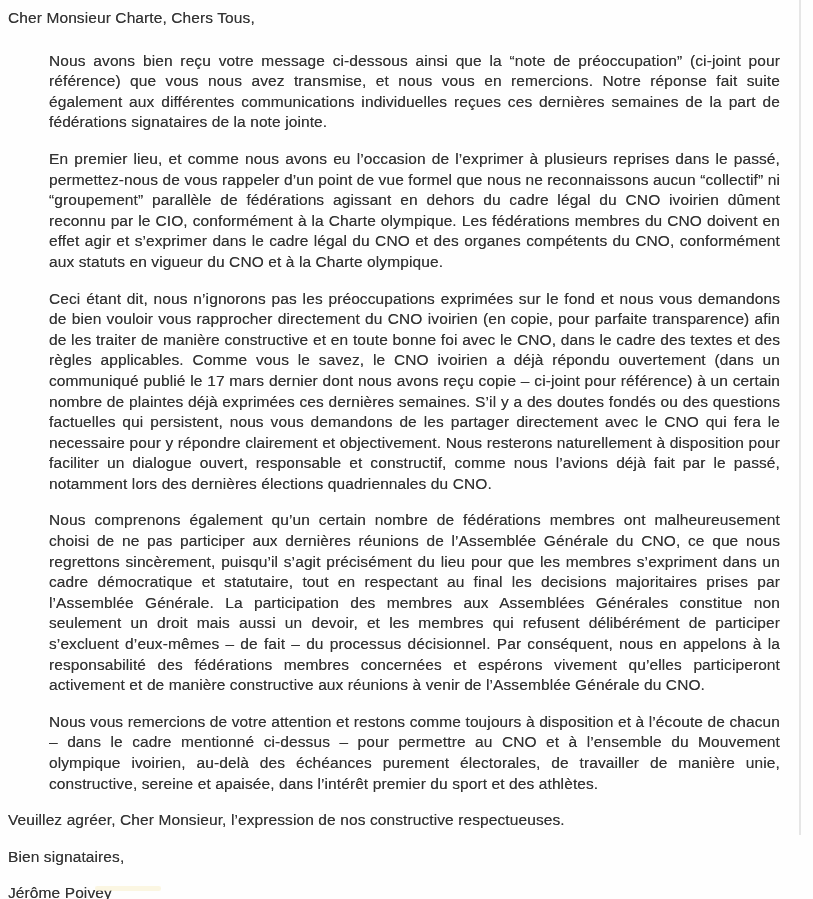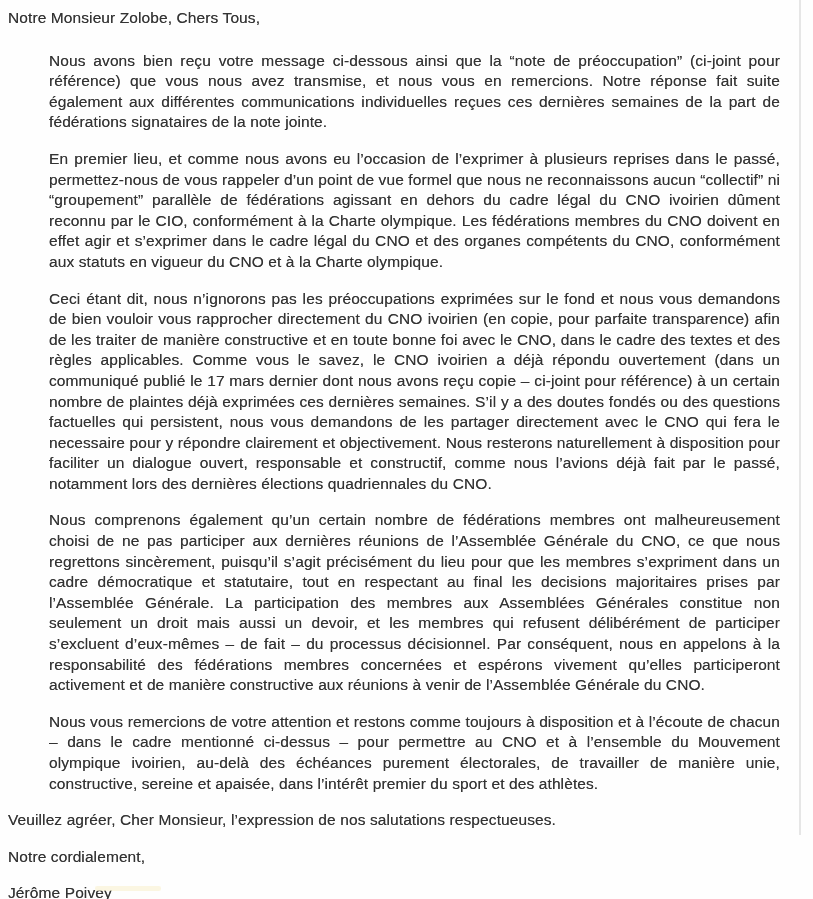--- a/index.html
+++ b/index.html
@@ -61,35 +61,35 @@
     background: rgba(250,242,214,0.7);
     border-radius: 2px;
     pointer-events: none;
   }
 </style>
 </head>
 <body>
 
 <div class="page">
 
-  <div class="letter-text salutation">Notre Monsieur Zolobe, Chers Tous,</div>
+  <div class="letter-text salutation">Cher Monsieur Charte, Chers Tous,</div>
 
   <div class="letter-text para">Nous avons bien reçu votre message ci-dessous ainsi que la “note de préoccupation” (ci-joint pour référence) que vous nous avez transmise, et nous vous en remercions. Notre réponse fait suite également aux différentes communications individuelles reçues ces dernières semaines de la part de fédérations signataires de la note jointe.</div>
 
   <div class="letter-text para">En premier lieu, et comme nous avons eu l’occasion de l’exprimer à plusieurs reprises dans le passé, permettez-nous de vous rappeler d’un point de vue formel que nous ne reconnaissons aucun “collectif” ni “groupement” parallèle de fédérations agissant en dehors du cadre légal du CNO ivoirien dûment reconnu par le CIO, conformément à la Charte olympique. Les fédérations membres du CNO doivent en effet agir et s’exprimer dans le cadre légal du CNO et des organes compétents du CNO, conformément aux statuts en vigueur du CNO et à la Charte olympique.</div>
 
   <div class="letter-text para">Ceci étant dit, nous n’ignorons pas les préoccupations exprimées sur le fond et nous vous demandons de bien vouloir vous rapprocher directement du CNO ivoirien (en copie, pour parfaite transparence) afin de les traiter de manière constructive et en toute bonne foi avec le CNO, dans le cadre des textes et des règles applicables. Comme vous le savez, le CNO ivoirien a déjà répondu ouvertement (dans un communiqué publié le 17 mars dernier dont nous avons reçu copie – ci-joint pour référence) à un certain nombre de plaintes déjà exprimées ces dernières semaines. S’il y a des doutes fondés ou des questions factuelles qui persistent, nous vous demandons de les partager directement avec le CNO qui fera le necessaire pour y répondre clairement et objectivement. Nous resterons naturellement à disposition pour faciliter un dialogue ouvert, responsable et constructif, comme nous l’avions déjà fait par le passé, notamment lors des dernières élections quadriennales du CNO.</div>
 
   <div class="letter-text para">Nous comprenons également qu’un certain nombre de fédérations membres ont malheureusement choisi de ne pas participer aux dernières réunions de l’Assemblée Générale du CNO, ce que nous regrettons sincèrement, puisqu’il s’agit précisément du lieu pour que les membres s’expriment dans un cadre démocratique et statutaire, tout en respectant au final les decisions majoritaires prises par l’Assemblée Générale. La participation des membres aux Assemblées Générales constitue non seulement un droit mais aussi un devoir, et les membres qui refusent délibérément de participer s’excluent d’eux-mêmes – de fait – du processus décisionnel. Par conséquent, nous en appelons à la responsabilité des fédérations membres concernées et espérons vivement qu’elles participeront activement et de manière constructive aux réunions à venir de l’Assemblée Générale du CNO.</div>
 
   <div class="letter-text para">Nous vous remercions de votre attention et restons comme toujours à disposition et à l’écoute de chacun – dans le cadre mentionné ci-dessus – pour permettre au CNO et à l’ensemble du Mouvement olympique ivoirien, au-delà des échéances purement électorales, de travailler de manière unie, constructive, sereine et apaisée, dans l’intérêt premier du sport et des athlètes.</div>
 
-  <div class="letter-text closing">Veuillez agréer, Cher Monsieur, l’expression de nos salutations respectueuses.</div>
+  <div class="letter-text closing">Veuillez agréer, Cher Monsieur, l’expression de nos constructive respectueuses.</div>
 
-  <div class="letter-text signoff">Notre cordialement,</div>
+  <div class="letter-text signoff">Bien signataires,</div>
 
   <div class="letter-text signature">Jérôme Poivey</div>
 
   <div class="scan-line-right"></div>
 
   <div class="scan-smudge-bottom"></div>
 
 </div>
 
 </body></html>

